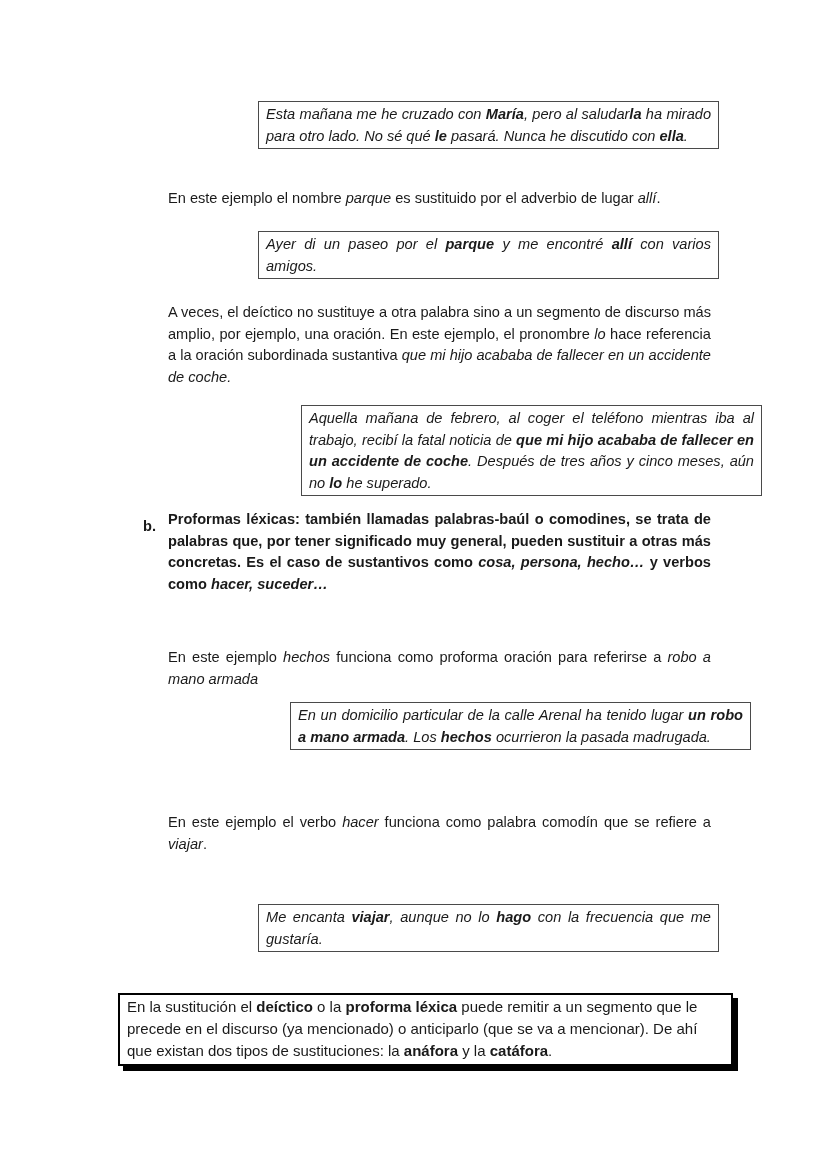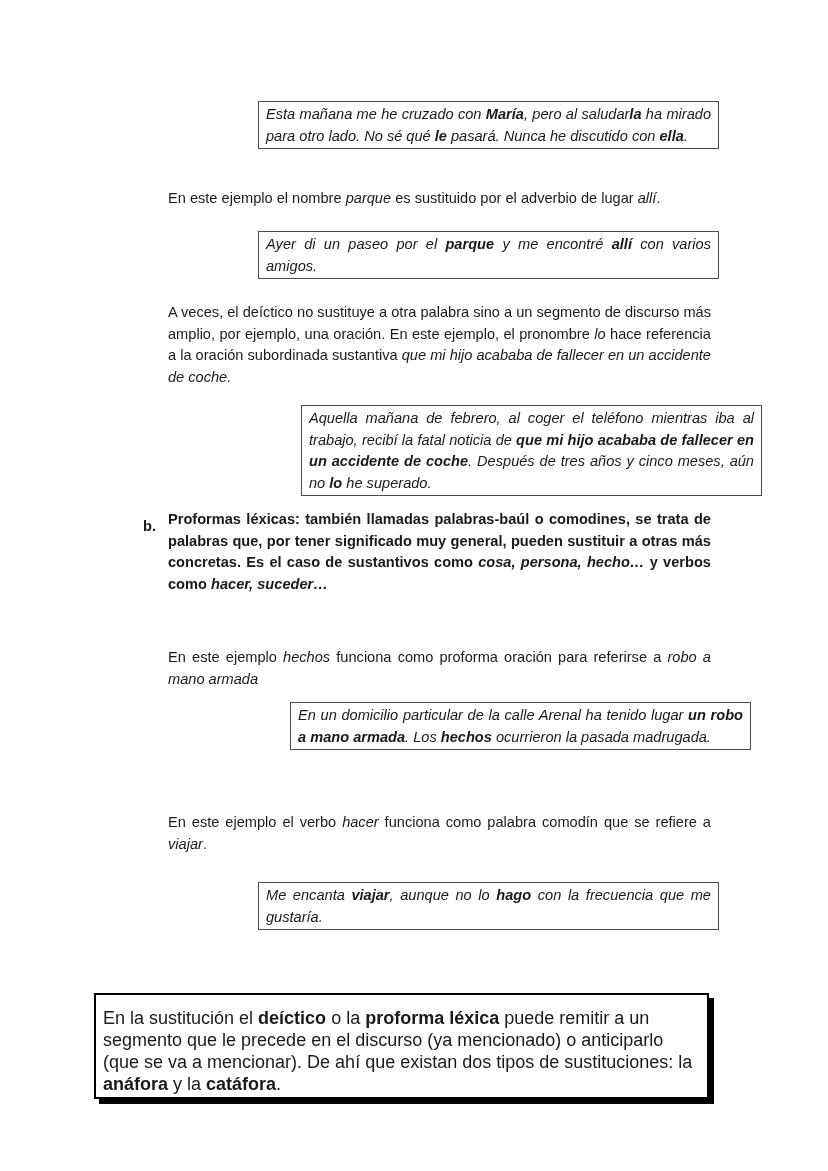--- a/index.html
+++ b/index.html
@@ -15,24 +15,24 @@
     box-sizing: content-box;
   }
   .example b { font-weight: bold; }
   .para {
     position: absolute; left: 168px; width: 543px;
     text-align: justify; text-align-last: left;
   }
   .para i { font-style: italic; }
   .list-marker { position: absolute; left: 143px; font-weight: bold; }
   .summary {
-    position: absolute; left: 94px; top: 993px; width: 597px;
-    border: 2.5px solid #000; padding: 12px 7px 2px 7px;
+    position: absolute; left: 118px; top: 993px; width: 597px;
+    border: 2.5px solid #000; padding: 1px 7px 2px 7px;
     box-shadow: 5px 5px 0 #000;
-    line-height: 22px; font-size: 18px;
+    line-height: 22px; font-size: 15px;
   }
   .summary b { font-weight: bold; }
 </style>
 </head>
 <body>
 
 <div class="example" style="top:101px;"><span>Esta mañana me he cruzado con </span><b>María</b><span>, pero al saludar</span><b>la</b><span> ha mirado para otro lado. No sé qué </span><b>le</b><span> pasará. Nunca he discutido con </span><b>ella</b><span>.</span></div>
 
 <div class="para" style="top:188px;"><span>En este ejemplo el nombre </span><i>parque</i><span> es sustituido por el adverbio de lugar </span><i>allí</i><span>.</span></div>
 
@@ -46,15 +46,15 @@
 <div class="para" style="top:509px;font-weight:bold;">
   <b>Proformas léxicas:</b><span><span> también llamadas palabras-baúl o comodines, se trata de palabras que, por tener significado muy general, pueden sustituir a otras más concretas. Es el caso de sustantivos como </span><i>cosa, persona, hecho…</i><span> y verbos como </span><i>hacer, suceder…</i></span>
 </div>
 
 <div class="para" style="top:647px;"><span>En este ejemplo </span><i>hechos</i><span> funciona como proforma oración para referirse a </span><i>robo a mano armada</i></div>
 
 <div class="example" style="top:702px;margin-left:32px;"><span>En un domicilio particular de la calle Arenal ha tenido lugar </span><b>un robo a mano armada</b><span>. Los </span><b>hechos</b><span> ocurrieron la pasada madrugada.</span></div>
 
 <div class="para" style="top:812px;"><span>En este ejemplo el verbo </span><i>hacer</i><span> funciona como palabra comodín que se refiere a </span><i>viajar</i><span>.</span></div>
 
-<div class="example" style="top:882px;"><span>Me encanta </span><b>viajar</b><span>, aunque no lo </span><b>hago</b><span> con la frecuencia que me gustaría.</span></div>
+<div class="example" style="top:904px;"><span>Me encanta </span><b>viajar</b><span>, aunque no lo </span><b>hago</b><span> con la frecuencia que me gustaría.</span></div>
 
 <div class="summary"><span>En la sustitución el </span><b>deíctico</b><span> o la </span><b>proforma léxica</b><span> puede remitir a un segmento que le precede en el discurso (ya mencionado) o anticiparlo (que se va a mencionar). De ahí que existan dos tipos de sustituciones: la </span><b>anáfora</b><span> y la </span><b>catáfora</b><span>.</span></div>
 
 </body></html>

